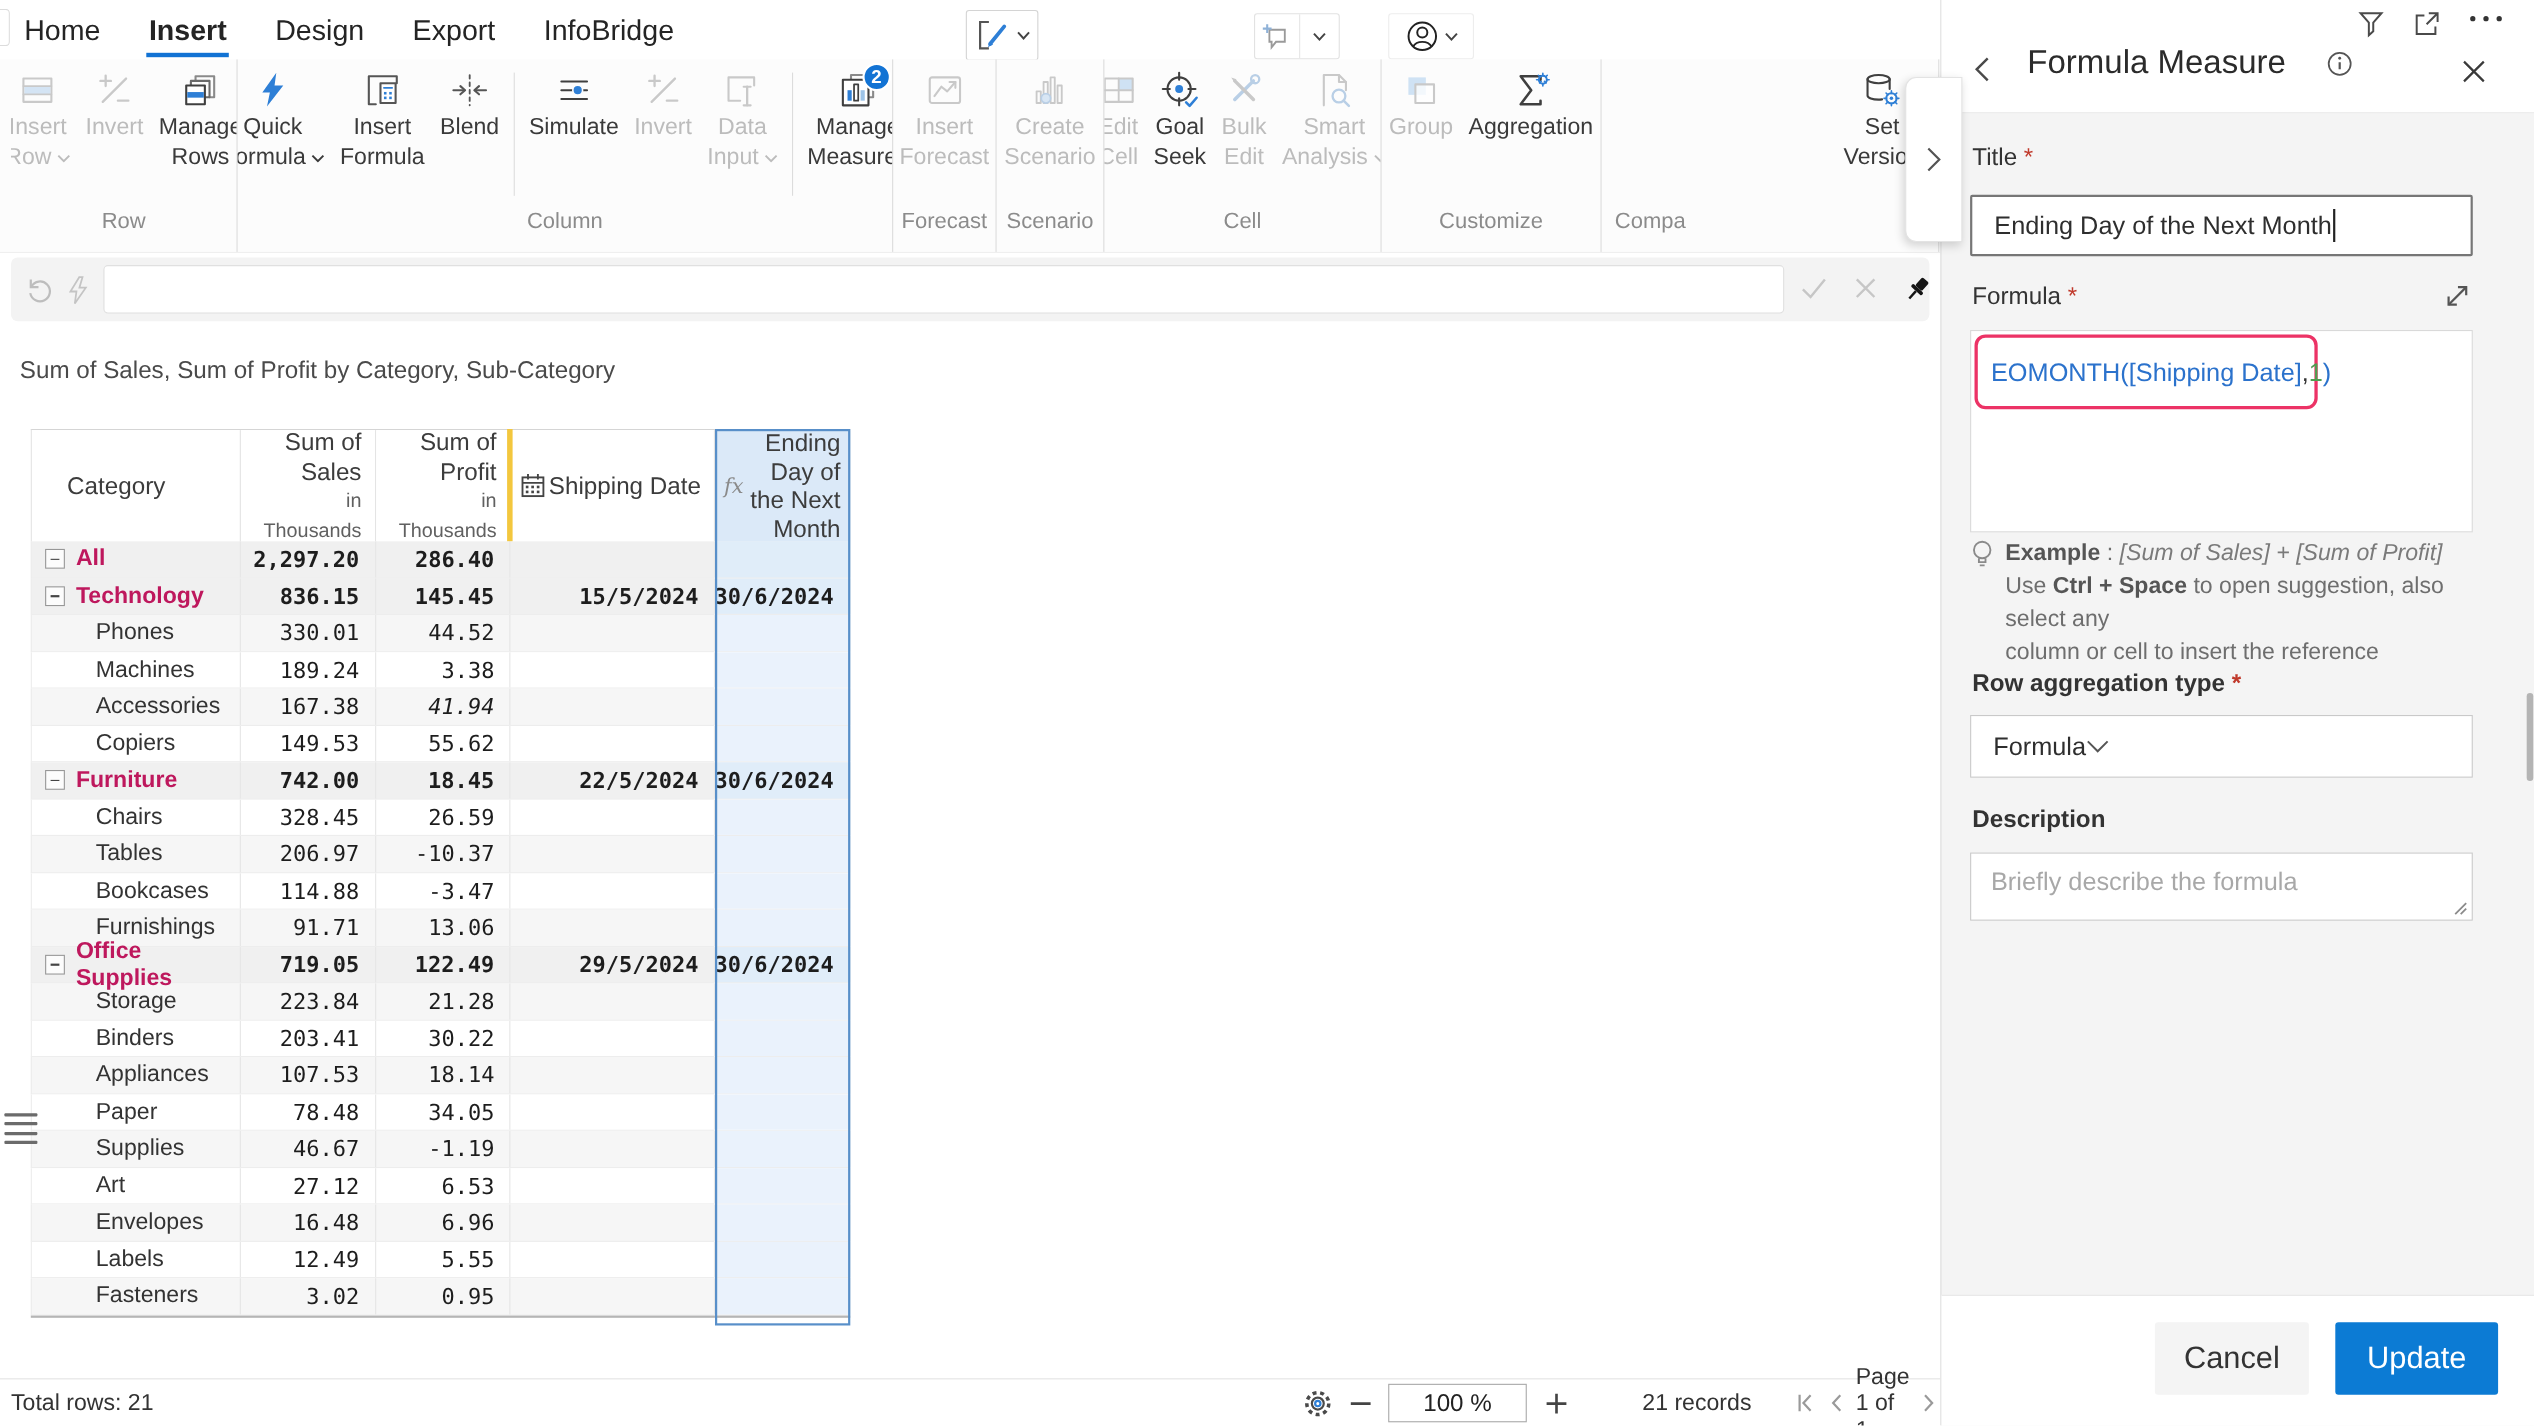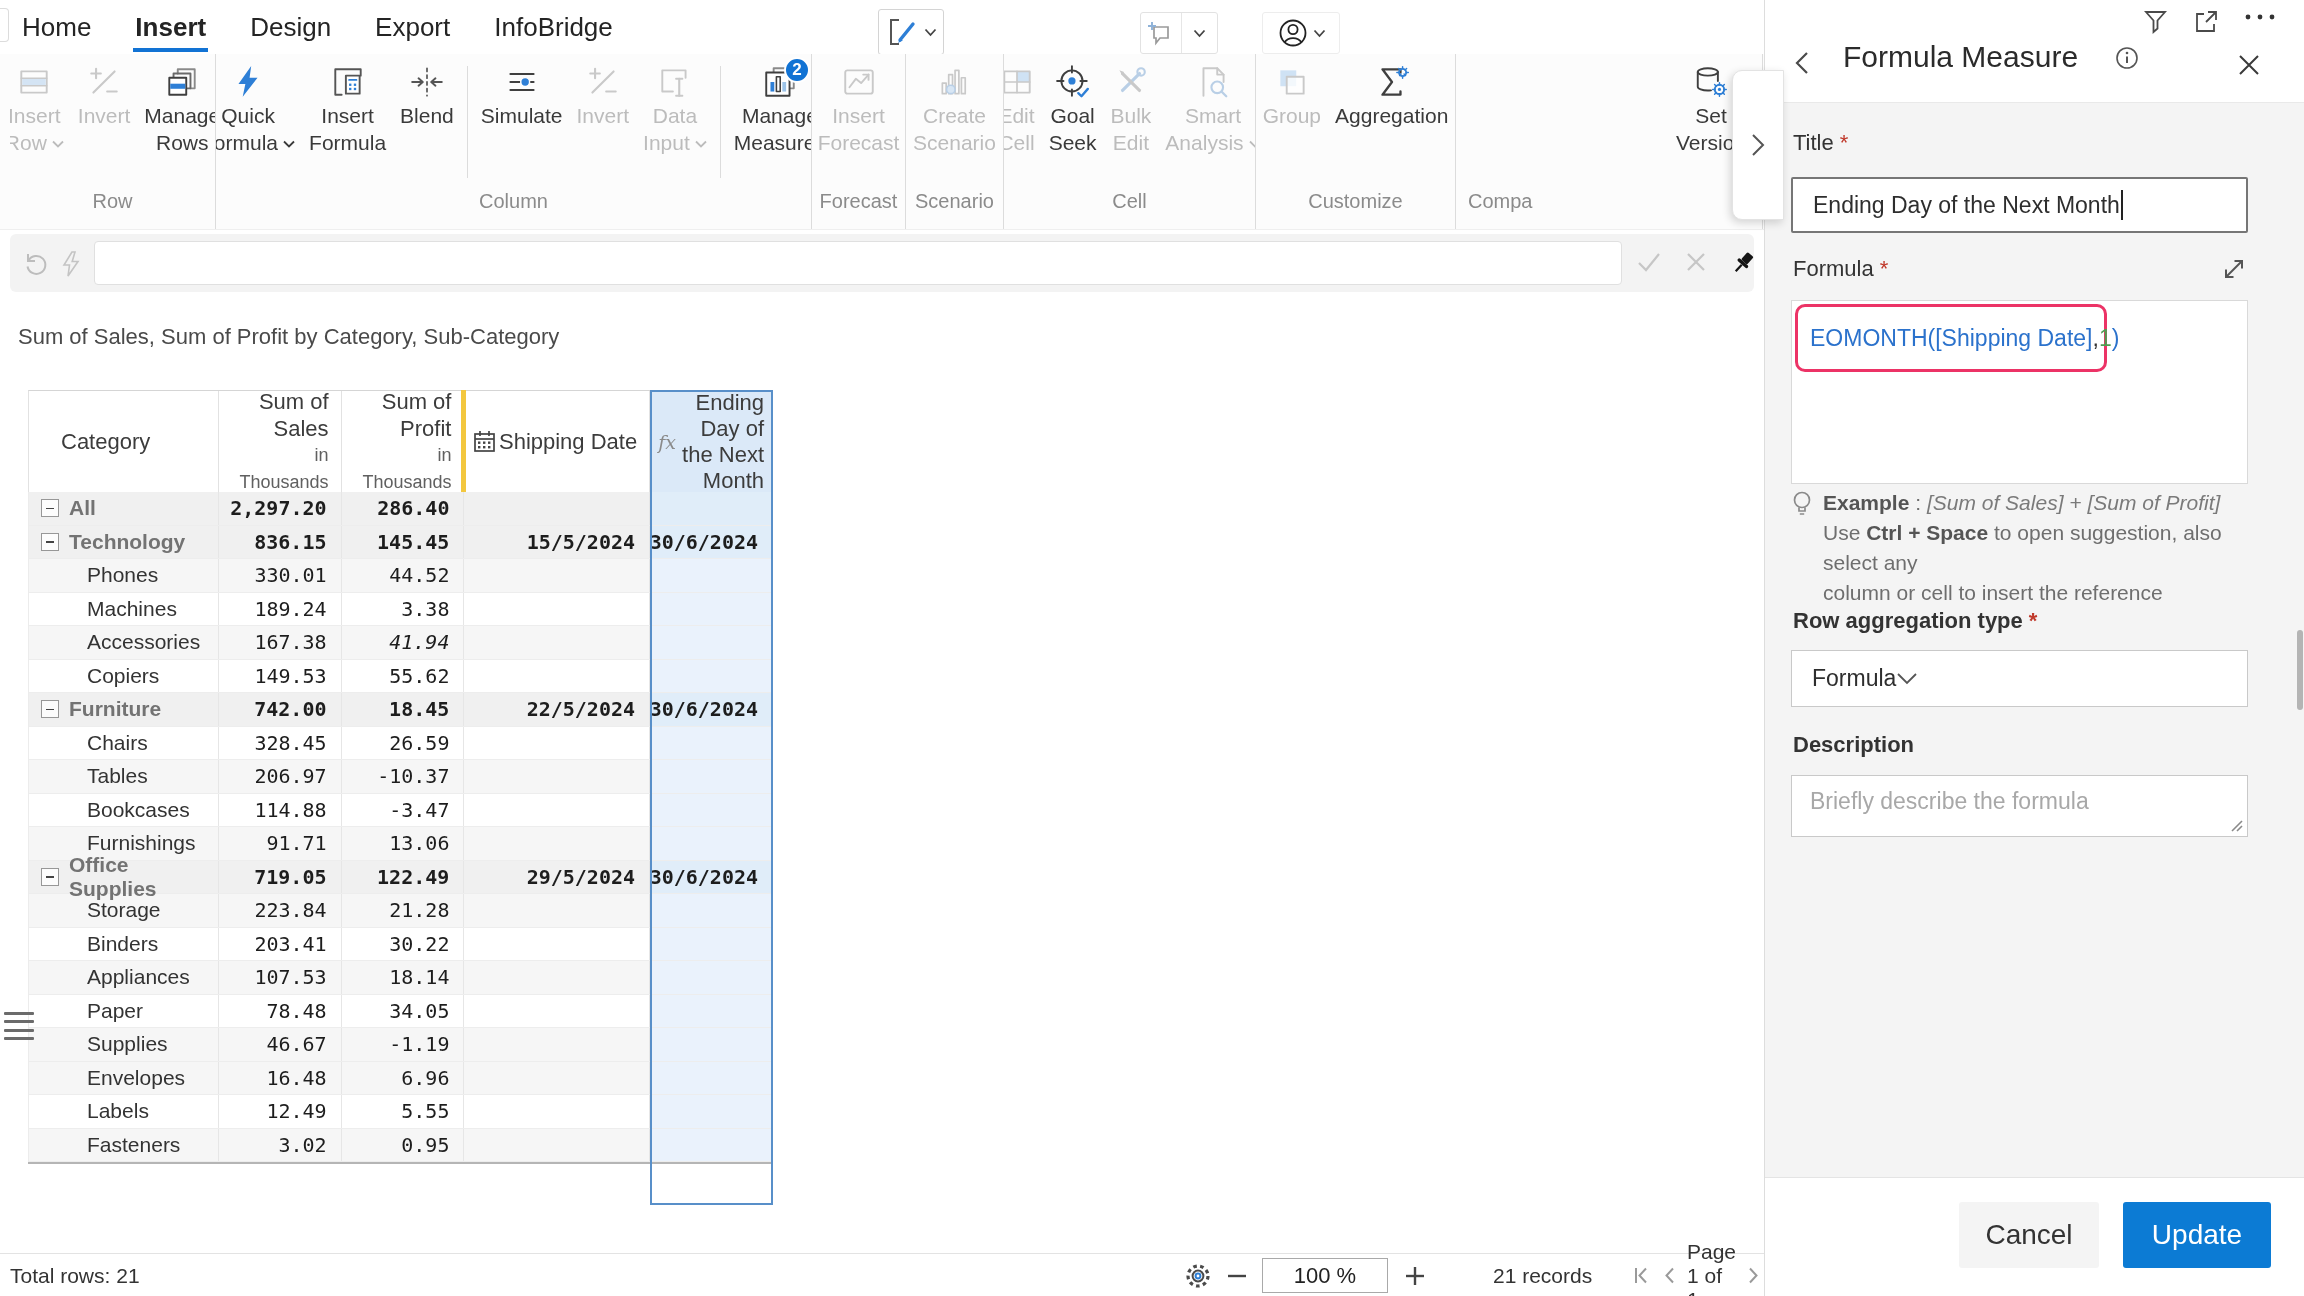--- a/index.html
+++ b/index.html
@@ -55,21 +55,21 @@
   .th.c3 .lbl{margin-left:auto;text-align:right}
   .th.c4{background:#dbe9f8;padding:0 8px}
   .th.c4 .lbl{margin-left:auto;text-align:right;line-height:26px}
   .fx{font-family:"DejaVu Serif",serif;font-style:italic;font-size:19px;color:#8a8a8a;align-self:center}
   .tr{display:flex;height:33.5px;border-bottom:1px solid #ededed;border-left:1px solid #ececec;background:#fff}
   .tr.z{background:#f6f6f6}
   .tr.group{background:#f0f0f0}
   .td{border-right:1px solid #e6e6e6;height:100%;display:flex;align-items:center;font-size:21px;color:#333}
   .td.cat{padding-left:12px;gap:10px}
   .td.cat.ind{padding-left:58px}
-  .tr.group .td.cat .catlbl{font-weight:bold;color:#737373}
+  .tr.group .td.cat .catlbl{font-weight:bold;color:#be185d}
   .td.num{justify-content:flex-end;padding-right:14px;font-family:"DejaVu Sans Mono",monospace;font-size:20px;color:#1d1d1d}
   .tr.group .td.num{font-weight:bold}
   .td.sel{background:#eaf2fc}
   .tr.group .td.sel{background:#e0edf9}
   .cbox{width:18px;height:18px;border:1px solid #979797;background:#fcfcfc;position:relative;flex:0 0 auto}
   .cbox::after{content:"";position:absolute;left:4px;right:4px;top:7.5px;height:1.6px;background:#444}
   .tbl-bottom{height:2px;background:#b5b5b5;width:745px}
   .ov-yellow{position:absolute;left:433px;top:0;width:5px;height:102px;background:#f3c73e;pointer-events:none}
   .ov-blue{position:absolute;left:622px;top:0;width:123px;height:815px;border:2px solid #588fc9;pointer-events:none}
   .drag-handle{position:absolute;left:4px;top:1012px;width:30px;height:28px;display:flex;flex-direction:column;justify-content:space-between;cursor:grab}
@@ -787,20 +787,29 @@
       </div>
       <div class="tr z">
         <div class="td cat ind" style="width: 190px;">
           <span class="catlbl">Supplies</span>
         </div>
         <div class="td num" style="width: 123px;">46.67</div>
         <div class="td num" style="width: 123px;">-1.19</div>
         <div class="td num" style="width: 186px;"></div>
         <div class="td num sel" style="width: 123px;"></div>
       </div>
+      <div class="tr">
+        <div class="td cat ind" style="width: 190px;">
+          <span class="catlbl">Art</span>
+        </div>
+        <div class="td num" style="width: 123px;">27.12</div>
+        <div class="td num" style="width: 123px;">6.53</div>
+        <div class="td num" style="width: 186px;"></div>
+        <div class="td num sel" style="width: 123px;"></div>
+      </div>
       <div class="tr z">
         <div class="td cat ind" style="width: 190px;">
           <span class="catlbl">Envelopes</span>
         </div>
         <div class="td num" style="width: 123px;">16.48</div>
         <div class="td num" style="width: 123px;">6.96</div>
         <div class="td num" style="width: 186px;"></div>
         <div class="td num sel" style="width: 123px;"></div>
       </div>
       <div class="tr">

